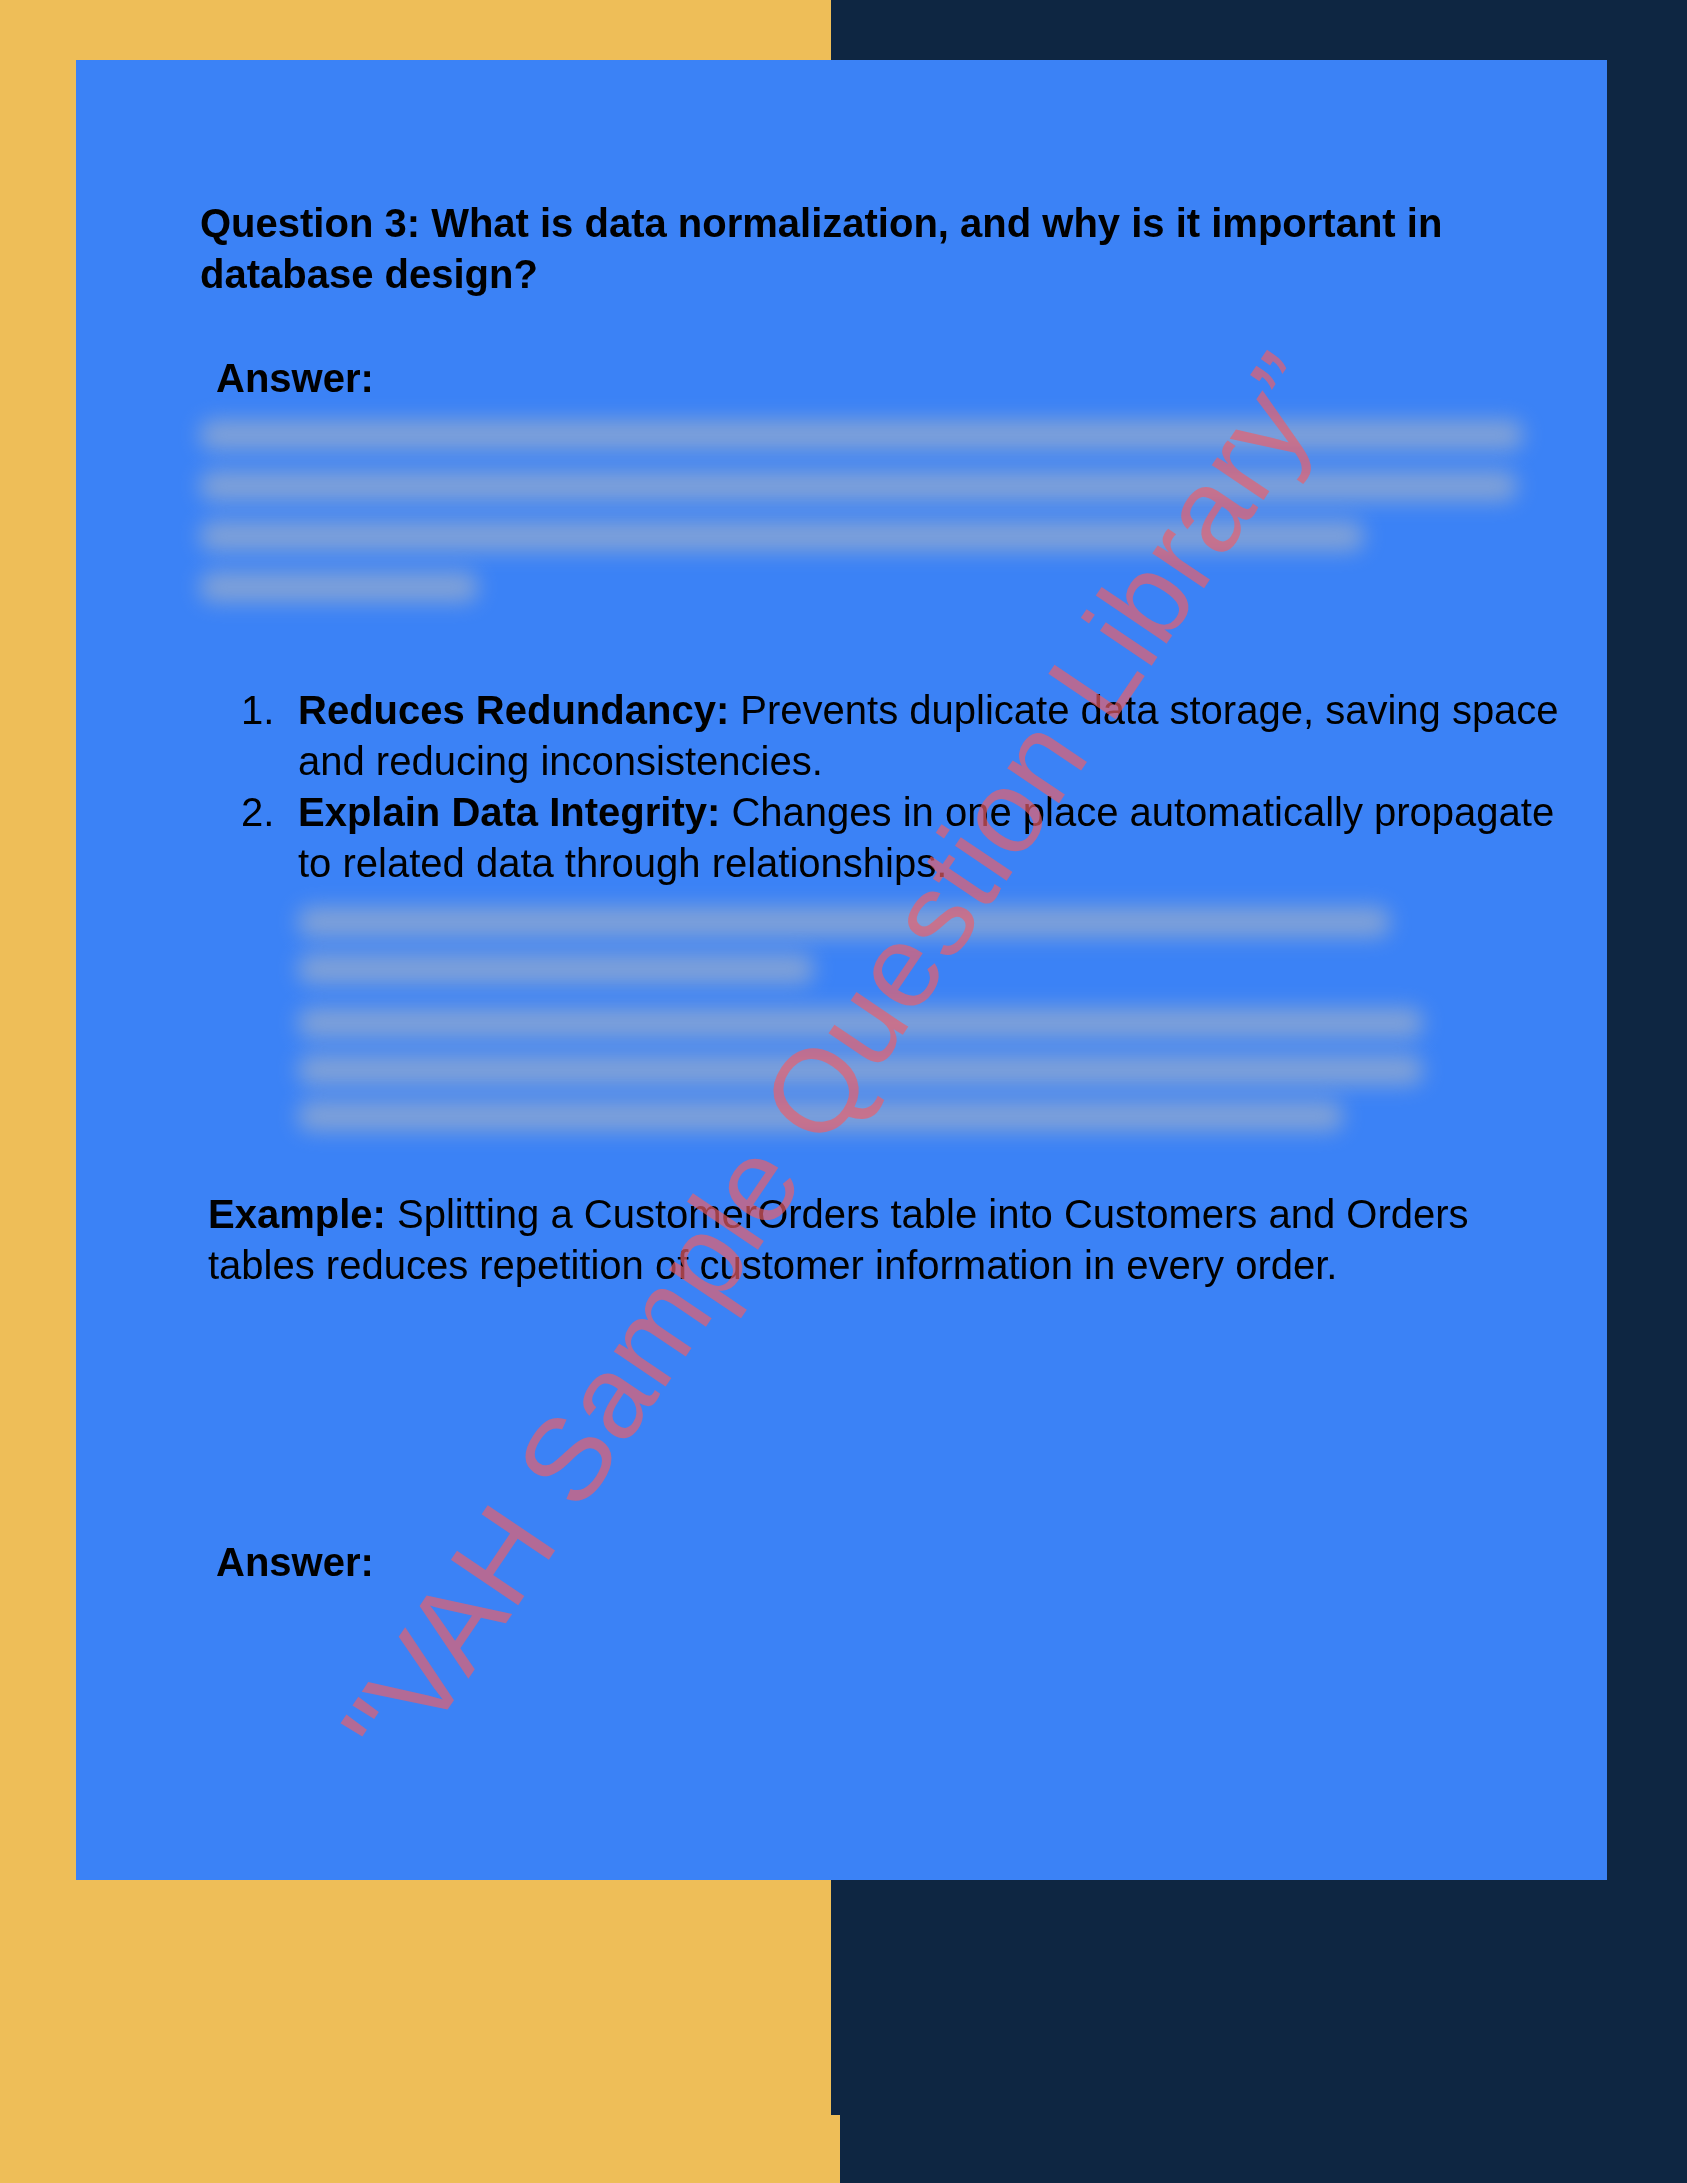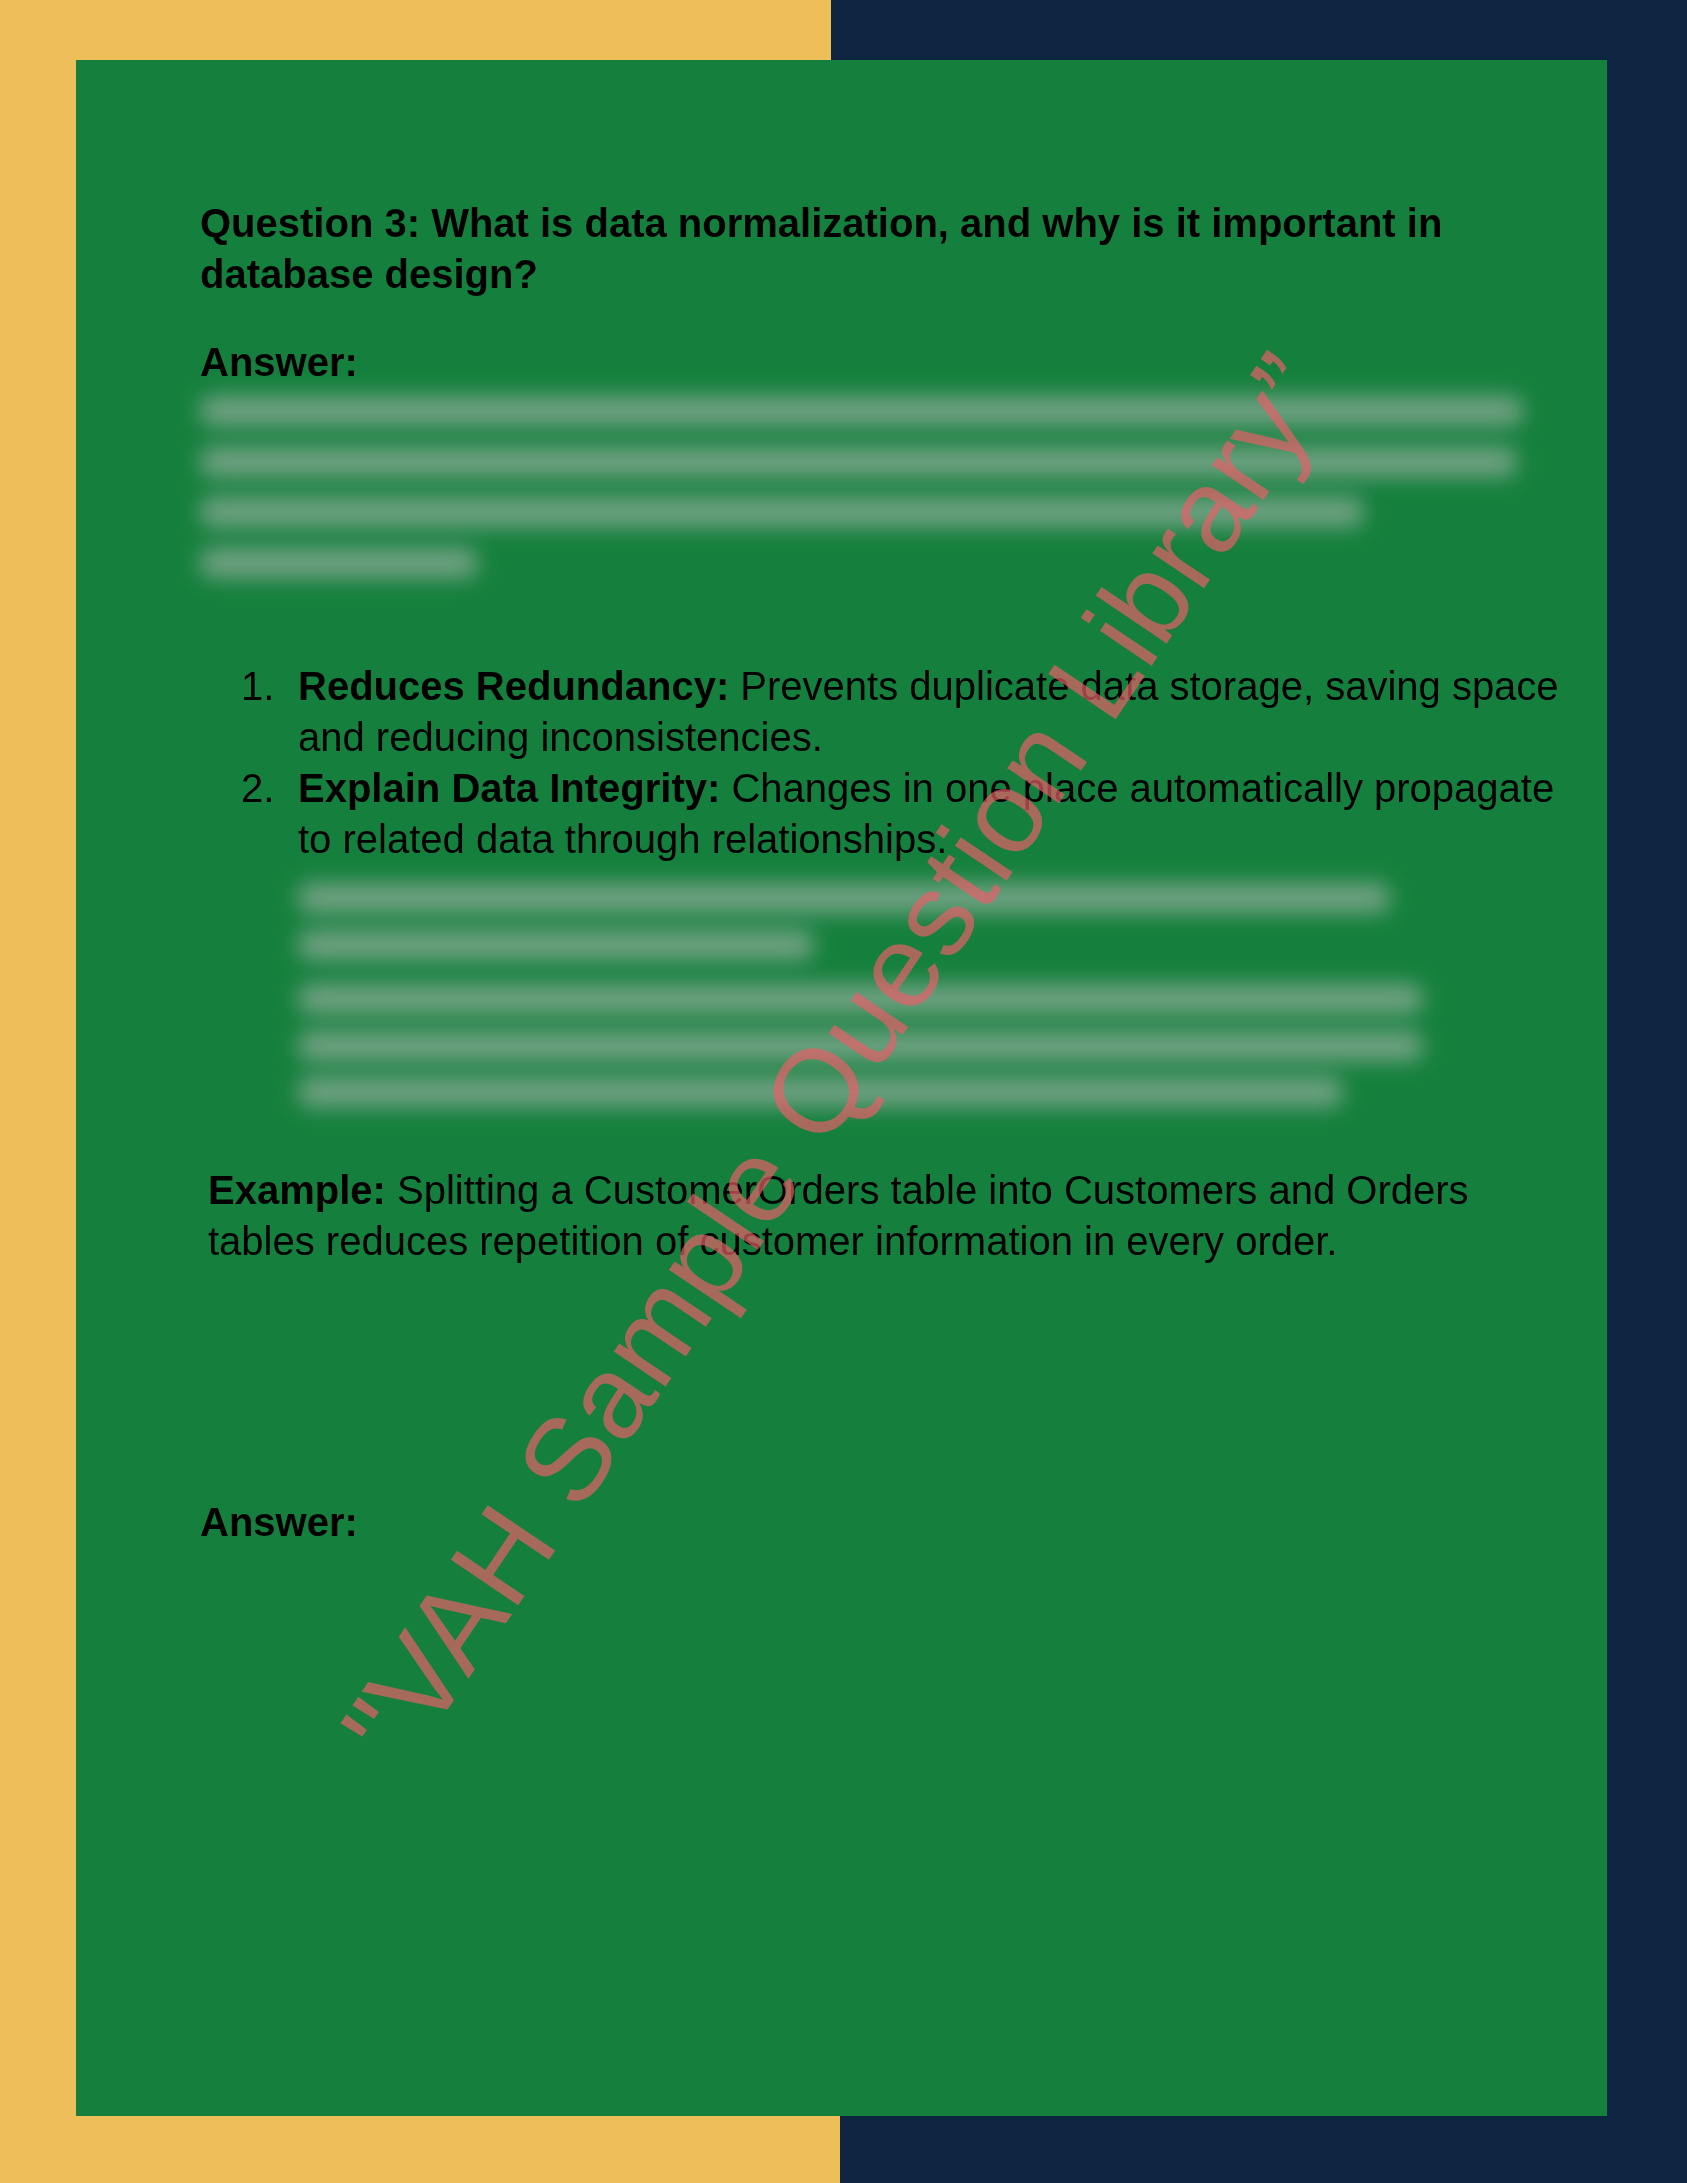--- a/index.html
+++ b/index.html
@@ -4,29 +4,29 @@
 <style>
   html, body { margin: 0; padding: 0; }
   body {
     width: 1687px; height: 2183px; position: relative; overflow: hidden;
     background: #0e2642;
     font-family: "Liberation Sans", sans-serif;
   }
   .bg-yellow-top { position: absolute; left: 0; top: 0; width: 831px; height: 2183px; background: #eebe58; }
   .bg-yellow-bottom { position: absolute; left: 0; top: 2115px; width: 840px; height: 68px; background: #eebe58; }
   .page {
-    position: absolute; left: 76px; top: 60px; width: 1531px; height: 2056px;
-    background: #15803d; overflow: hidden;
+    position: absolute; left: 76px; top: 60px; width: 1531px; height: 1820px;
+    background: #3b82f6; overflow: hidden;
   }
   .content {
     position: absolute; left: 124px; top: 138px; width: 1376px;
     color: #000; font-size: 40px; line-height: 51px;
   }
   .h-question { font-weight: bold; margin: 0; font-size: 40px; line-height: 51px; }
-  .h-label { font-weight: bold; margin: 0; }
+  .h-label { font-weight: bold; margin: 16px; }
   .p { margin: 8px; }
   .gap-sm { height: 37px; }
   .gap-md { height: 46px; }
   .gap-lg { height: 185px; }
   .blur-block { margin-top: 4px; }
   .blur-line {
     height: 30px; margin: 20.5px 0 0 0; background: #bdbdbd; border-radius: 13.2px;
     filter: blur(10.6px); opacity: 0.55;
   }
   ol.importance { margin: 37px 0 0 0; padding: 0; list-style: none; }

